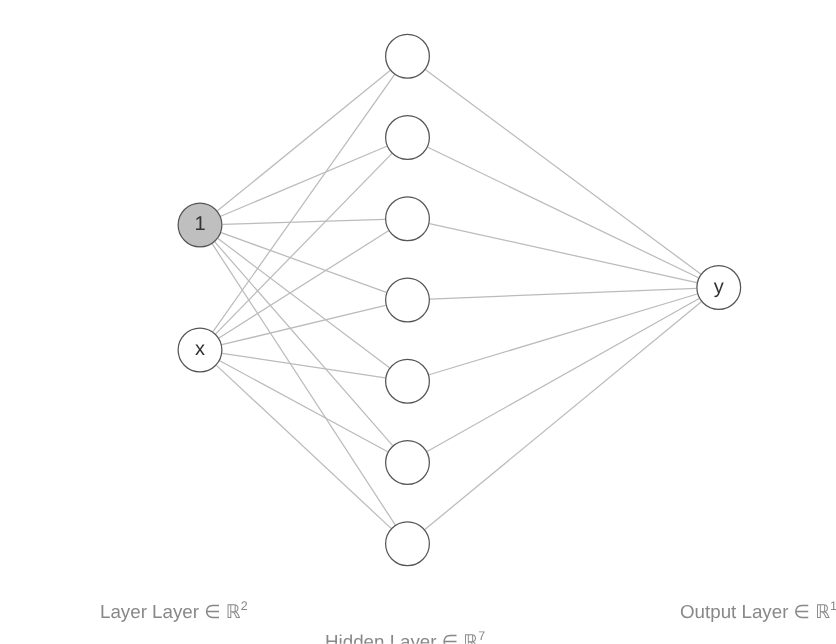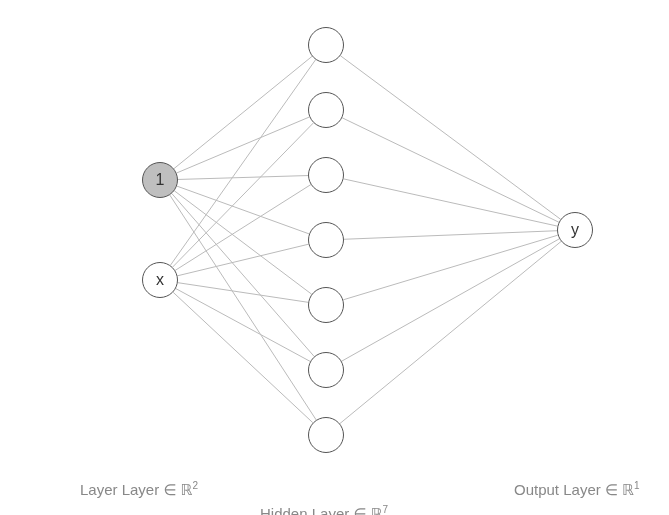--- a/index.html
+++ b/index.html
@@ -92,15 +92,15 @@
       <span>y</span>
     </div>
   </div>
 
 <div class="layer-label" style="left: 80px; top: 480px;">
   <span>Layer Layer ∈ ℝ</span><span class="sup">2</span>
 </div>
 <div class="layer-label" style="left: 260px; top: 480px; margin-top: 24px;">
   <span>Hidden Layer ∈ ℝ</span><span class="sup">7</span>
 </div>
-<div class="layer-label" style="left: 514px; top: 480px; text-align: right;">
+<div class="layer-label" style="left: 544px; top: 480px; text-align: right;">
   <span>Output Layer ∈ ℝ</span><span class="sup">1</span>
 </div>
 
 </body></html>

